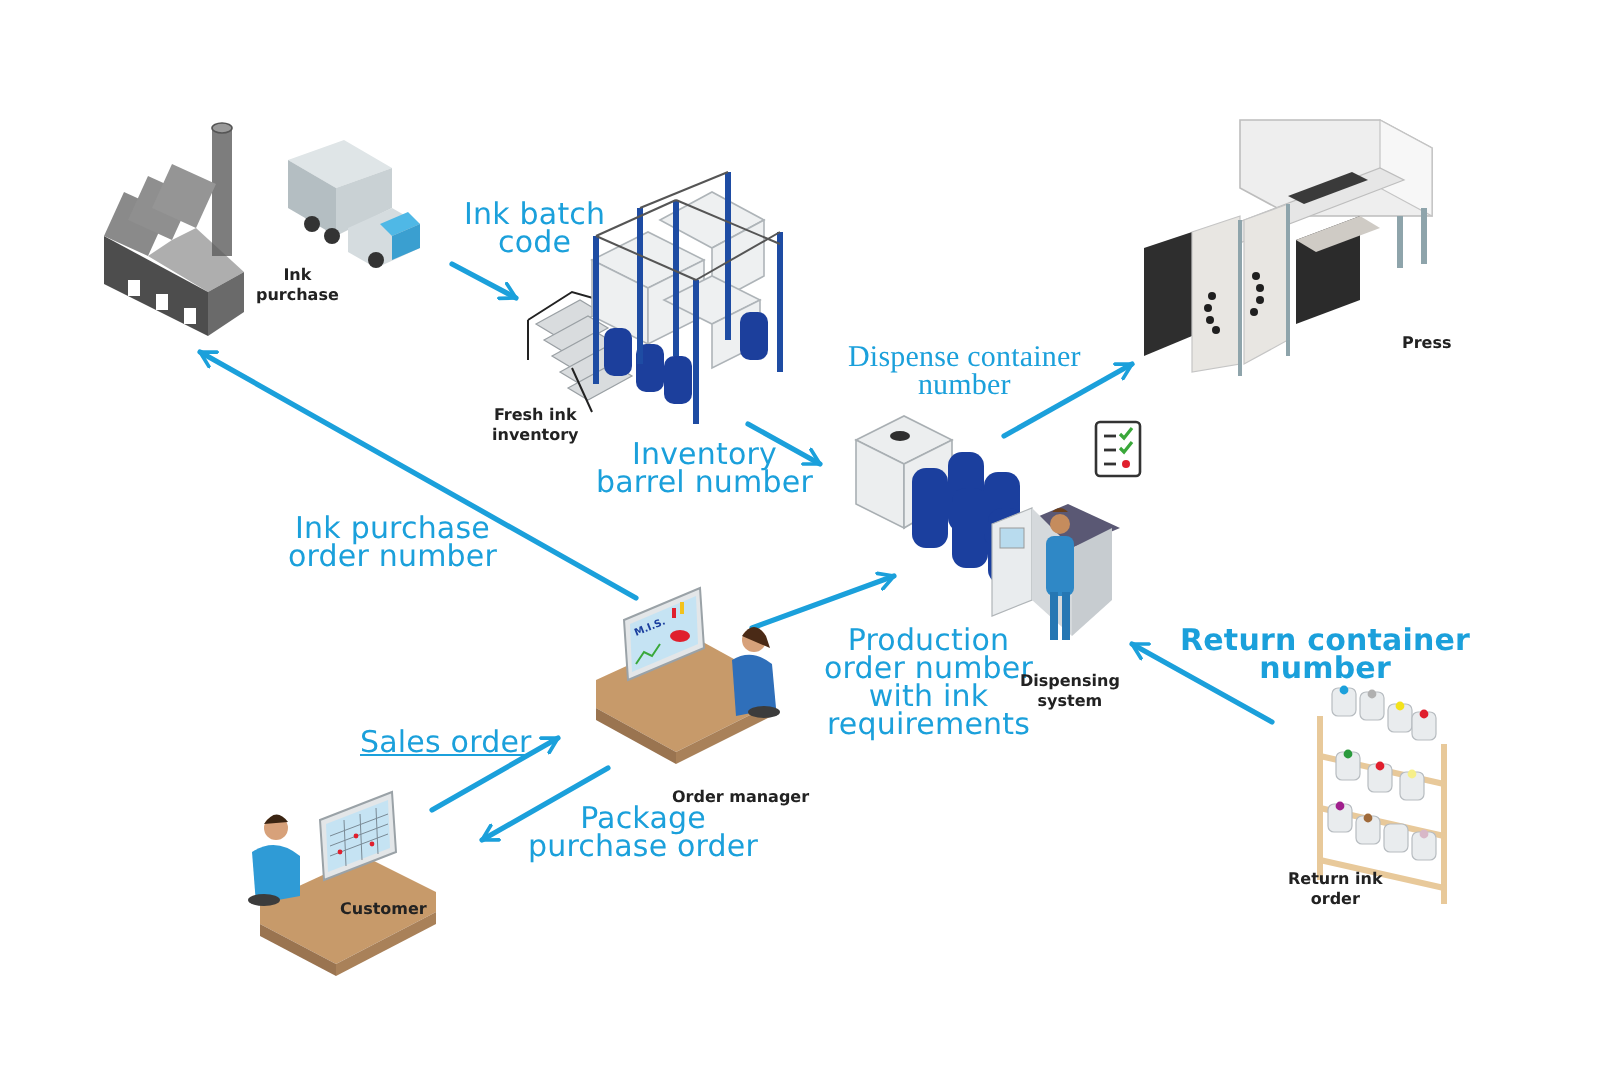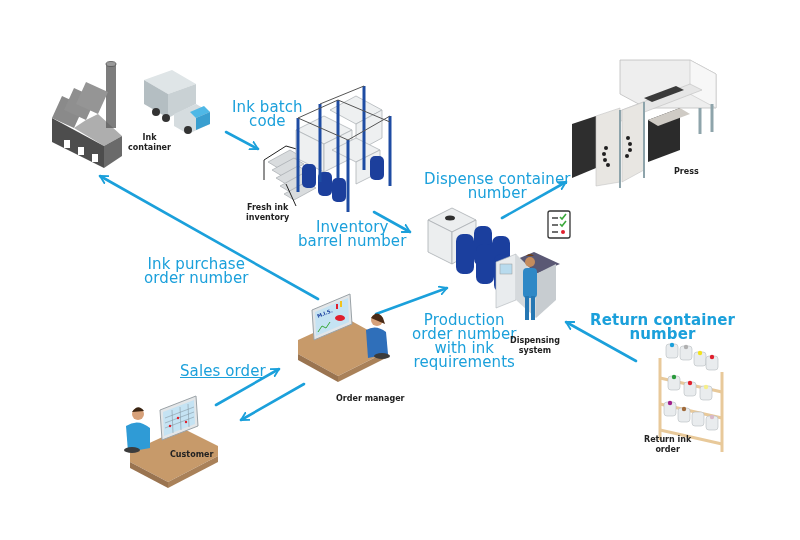--- a/index.html
+++ b/index.html
@@ -248,37 +248,39 @@
       <circle cx="712" cy="417" r="2.2" fill="#d8b8c8"></circle>
     </g>
   </g>
 </svg>
 
 
 <div class="flow-label" style="left:232px; top:100px;">Ink batch
 code</div>
 <div class="flow-label" style="left:298px; top:220px;">Inventory
 barrel number</div>
-<div class="flow-label" style="left:424px; top:172px;">Dispense container
+<div class="flow-label" style="left:424px; top:172px;font-family:Liberation Serif, serif;">Dispense container
 number</div>
 <div class="flow-label" style="left:144px; top:257px;">Ink purchase
 order number</div>
 <div class="flow-label" style="left:412px; top:313px;">Production
 order number
 with ink
 requirements</div>
 <div class="flow-label" style="left:590px; top:313px;font-weight:bold;">Return container
 number</div>
 <div class="flow-label" style="left:180px; top:364px;text-decoration:underline;">Sales order</div>
+<div class="flow-label" style="left:264px; top:402px;">Package
+purchase order</div>
 
 
 <div class="node-label" style="left:128px; top:133px;">Ink
-container</div>
+purchase</div>
 <div class="node-label" style="left:246px; top:203px;">Fresh ink
 inventory</div>
-<div class="node-label" style="left:632px; top:167px;padding-left:42px;">Press</div>
+<div class="node-label" style="left:659px; top:167px;padding-left:42px;">Press</div>
 <div class="node-label" style="left:510px; top:336px;">Dispensing
 system</div>
 <div class="node-label" style="left:336px; top:394px;">Order manager</div>
 <div class="node-label" style="left:170px; top:450px;">Customer</div>
 <div class="node-label" style="left:644px; top:435px;">Return ink
 order</div>
 </div>
 
 </body></html>

